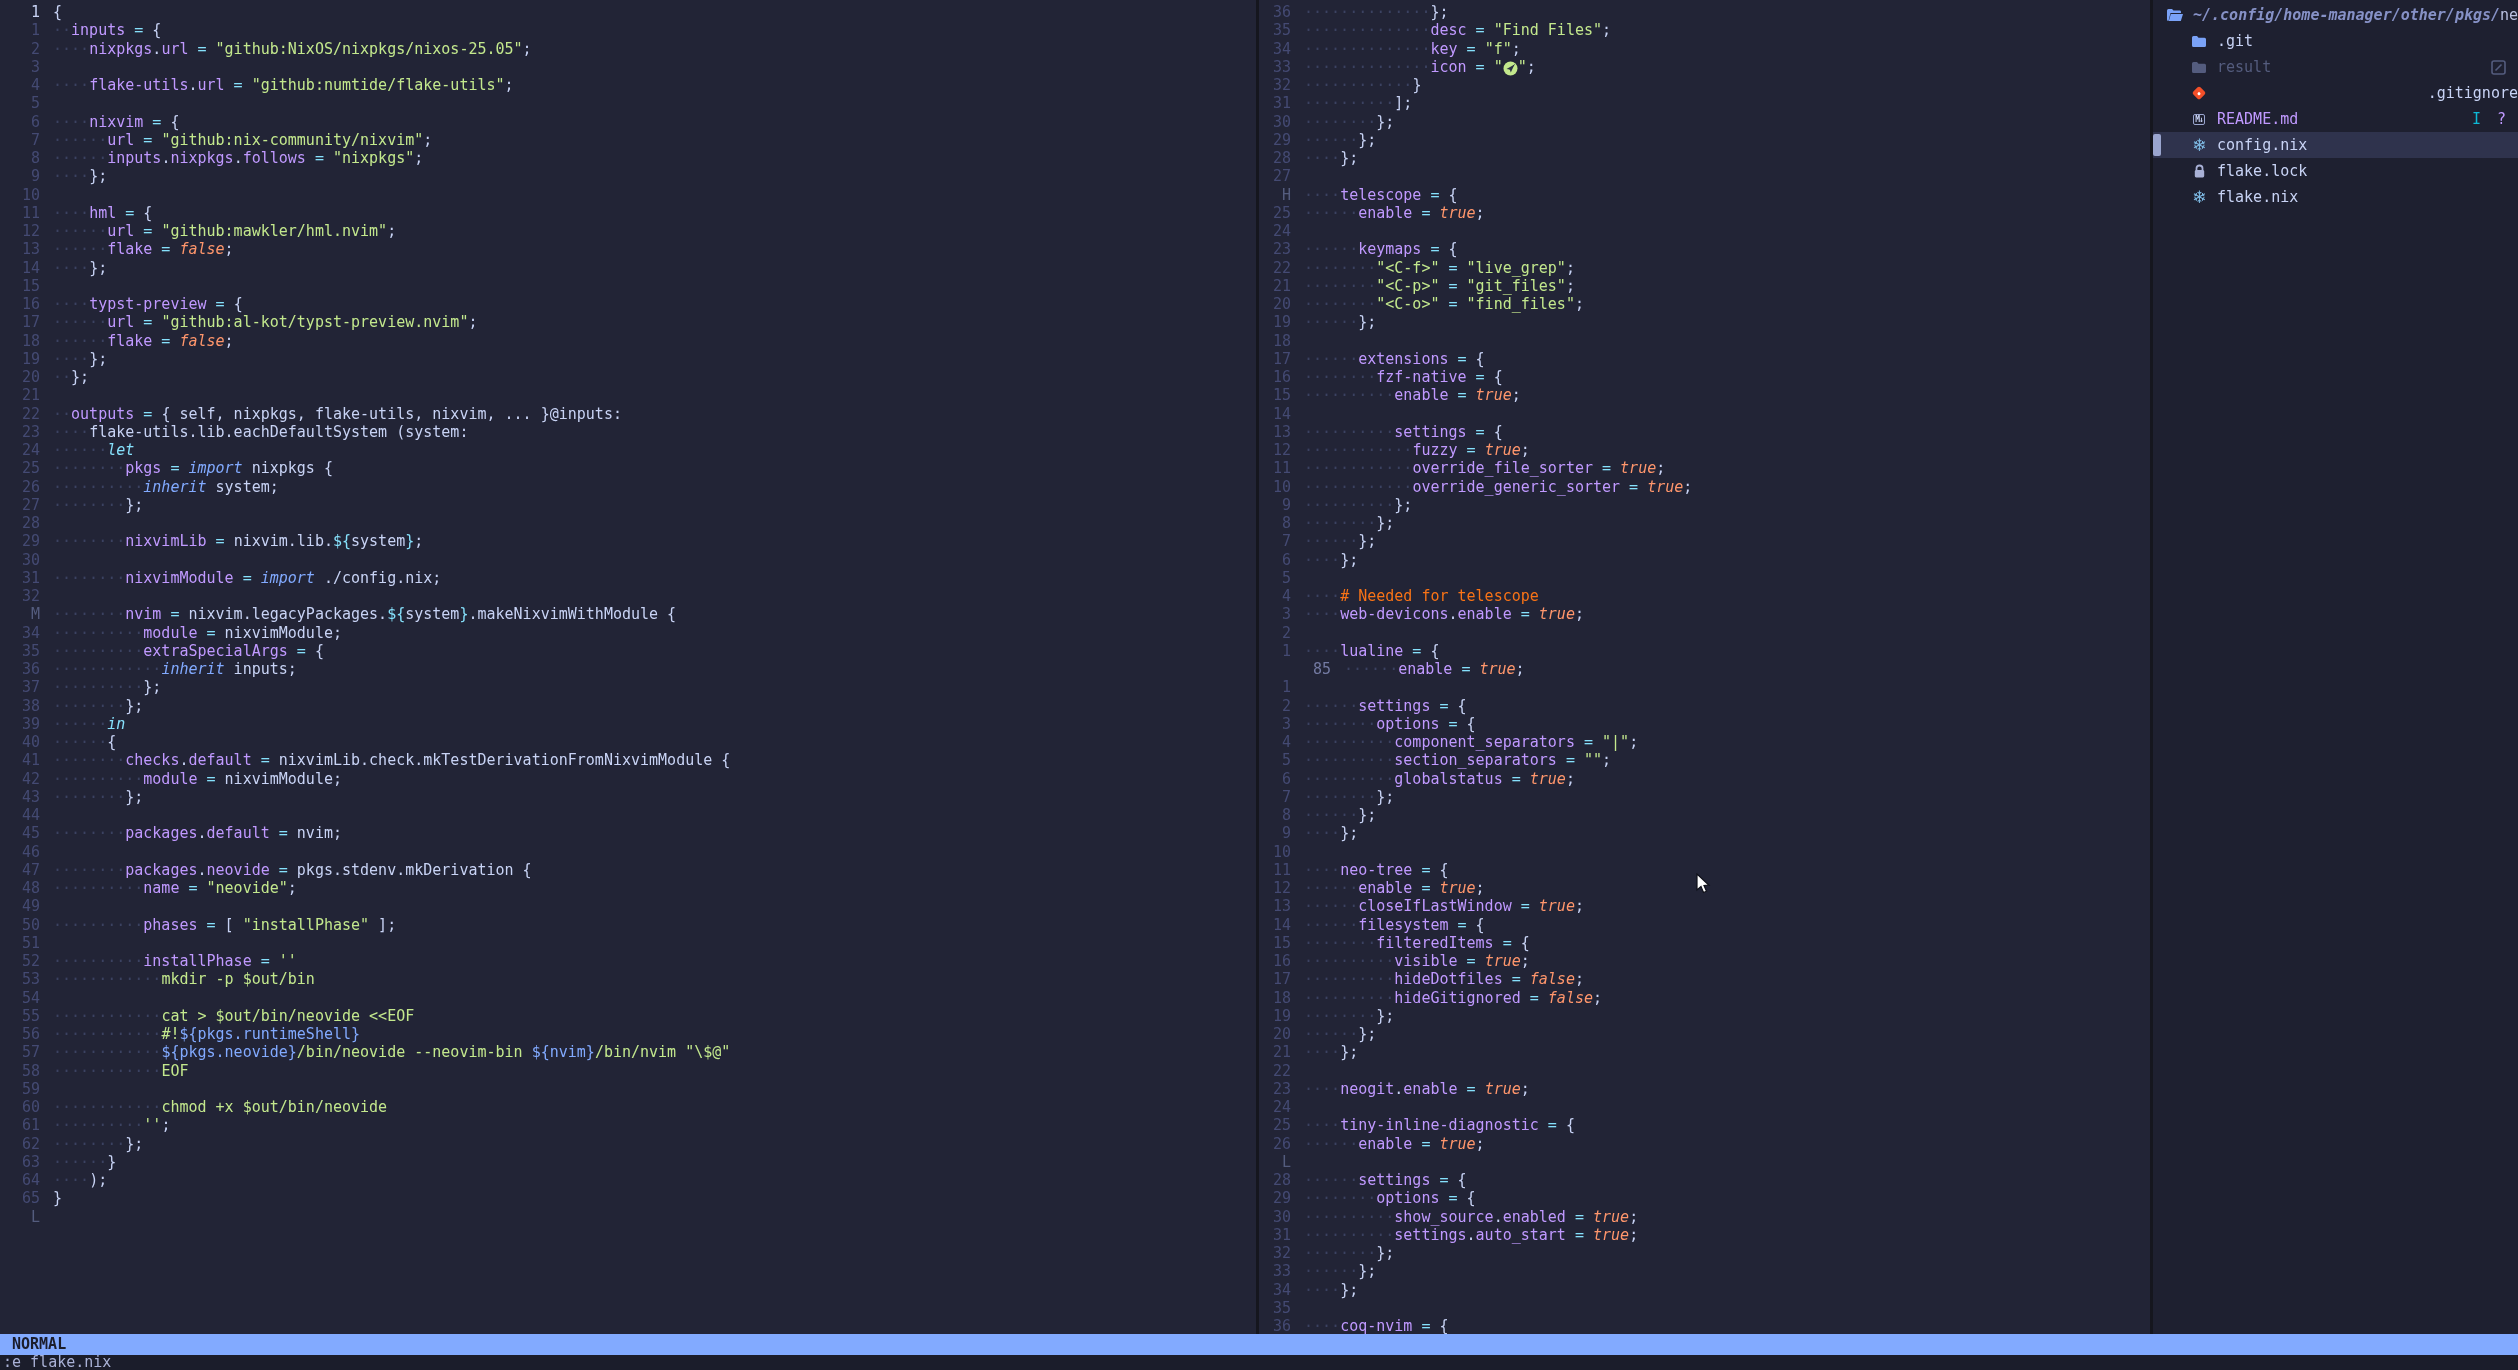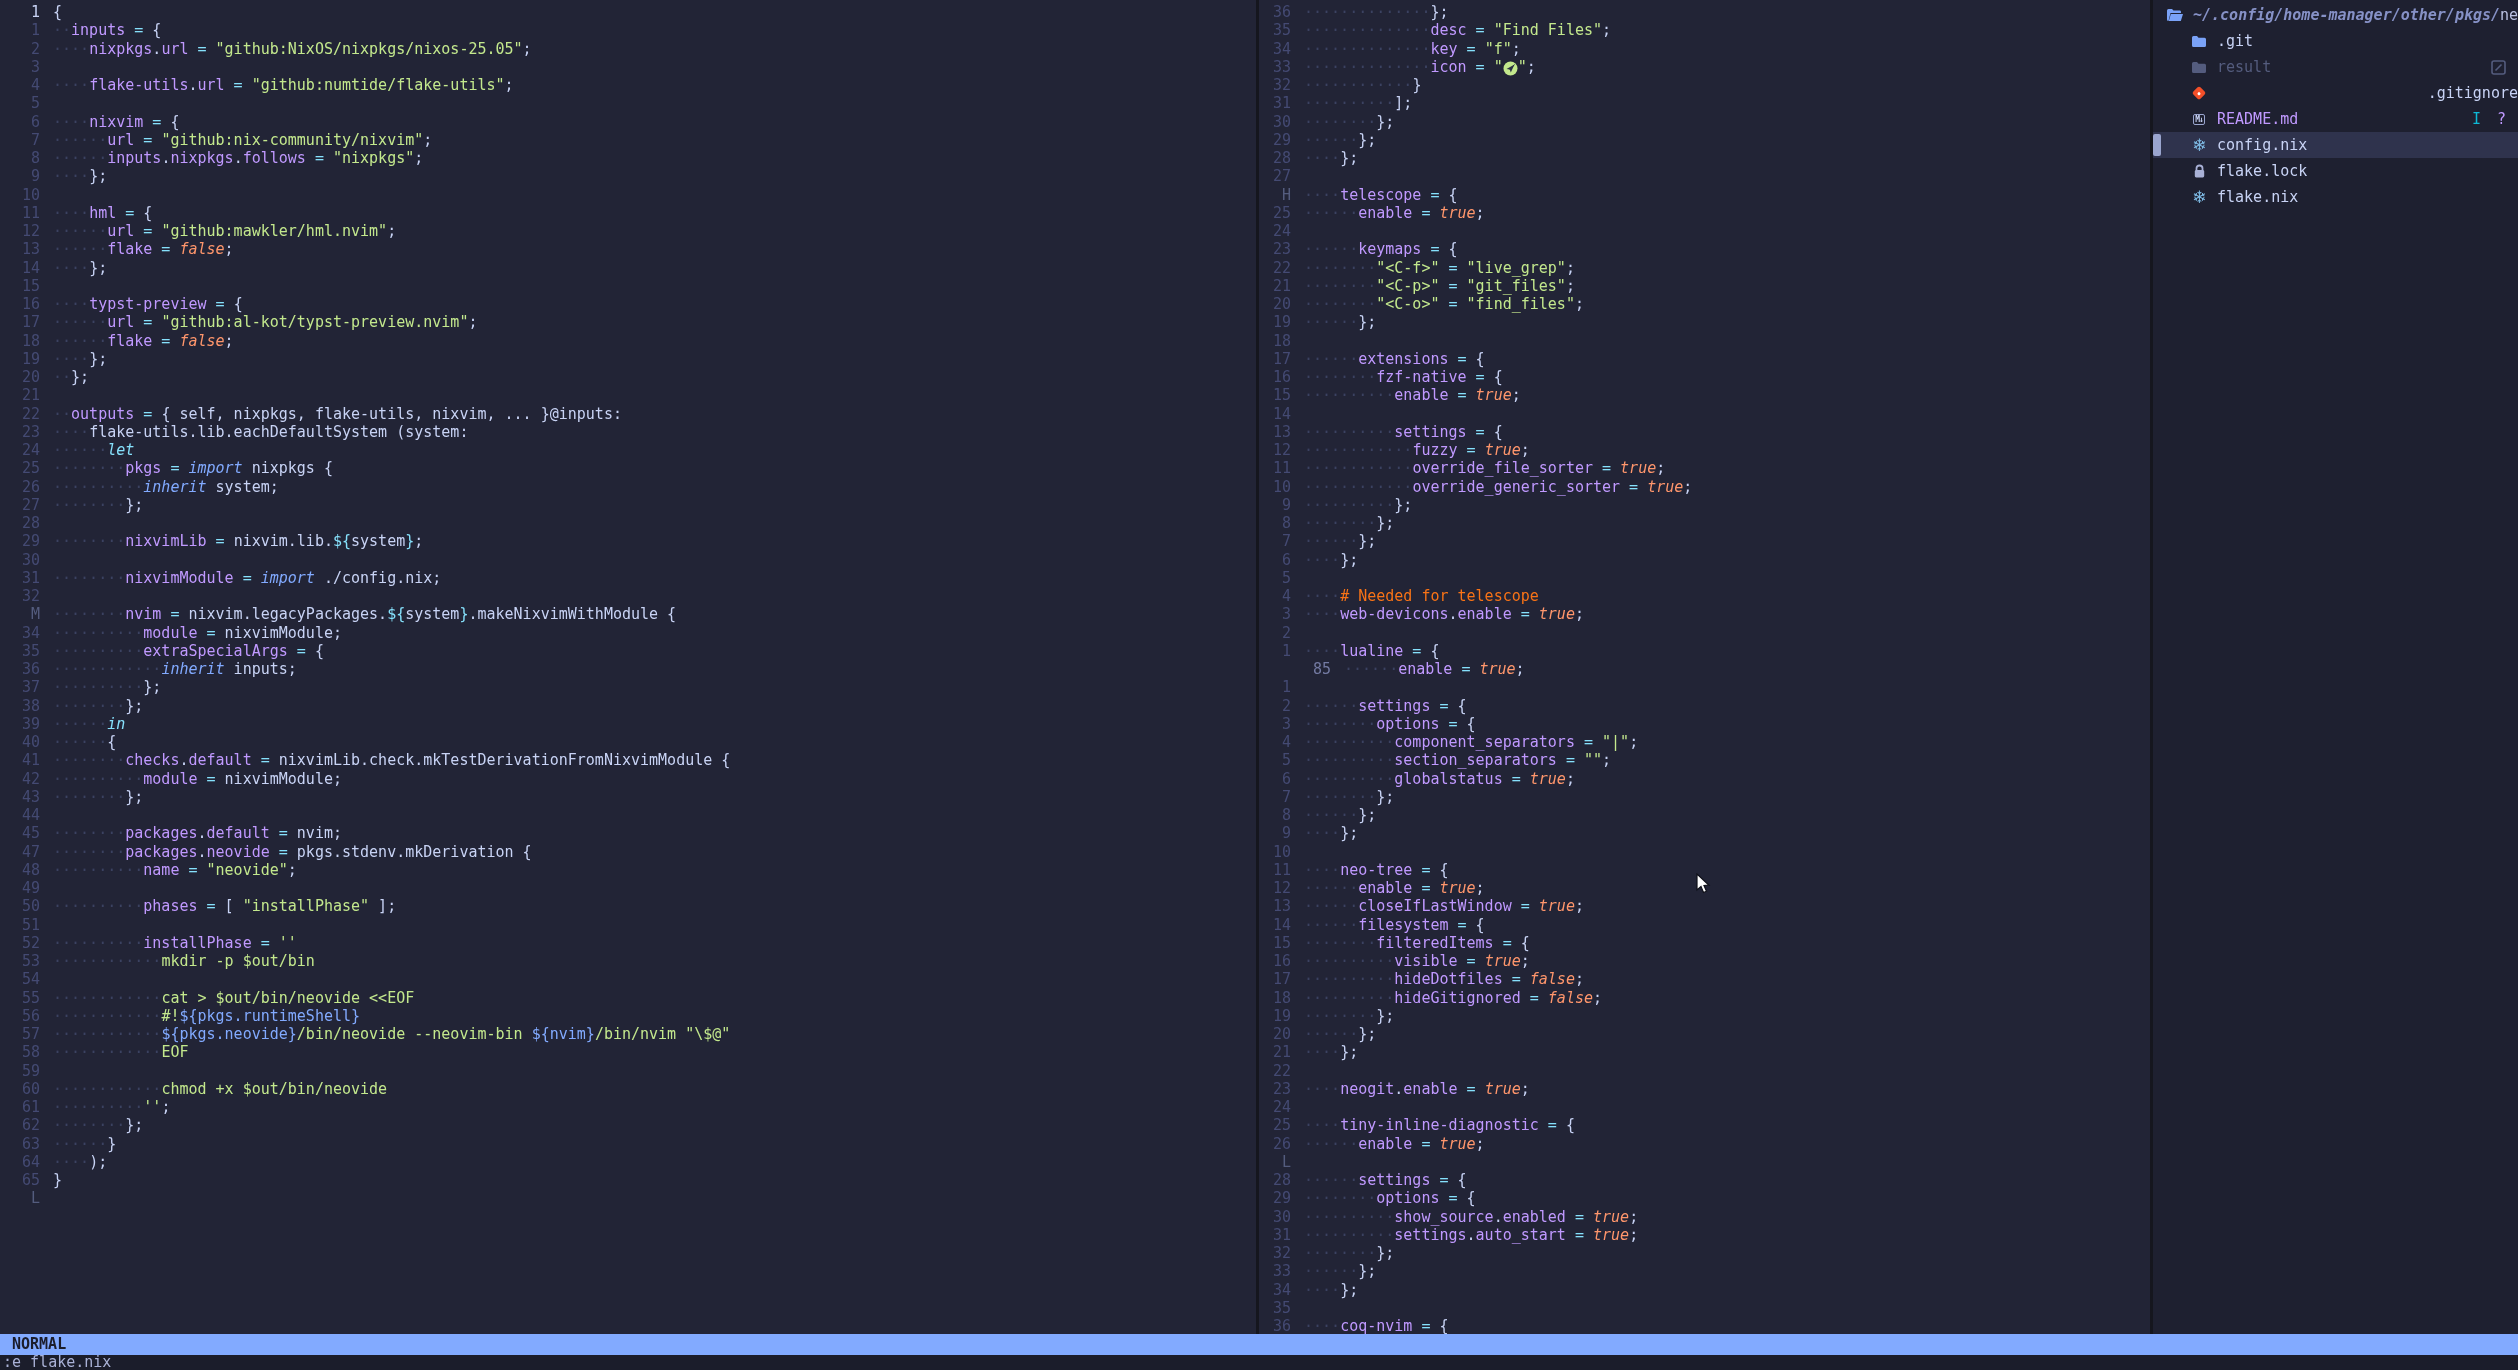--- a/index.html
+++ b/index.html
@@ -113,20 +113,21 @@
         <div class="row"><span class="ln">36</span><span class="code"><span class="d">············</span><span class="i">inherit</span><span class="f"> inputs;</span></span></div>
         <div class="row"><span class="ln">37</span><span class="code"><span class="d">··········</span><span class="f">};</span></span></div>
         <div class="row"><span class="ln">38</span><span class="code"><span class="d">········</span><span class="f">};</span></span></div>
         <div class="row"><span class="ln">39</span><span class="code"><span class="d">······</span><span class="k">in</span></span></div>
         <div class="row"><span class="ln">40</span><span class="code"><span class="d">······</span><span class="f">{</span></span></div>
         <div class="row"><span class="ln">41</span><span class="code"><span class="d">········</span><span class="p">checks</span><span class="f">.</span><span class="p">default</span><span class="o"> = </span><span class="f">nixvimLib.check.mkTestDerivationFromNixvimModule {</span></span></div>
         <div class="row"><span class="ln">42</span><span class="code"><span class="d">··········</span><span class="p">module</span><span class="o"> = </span><span class="f">nixvimModule;</span></span></div>
         <div class="row"><span class="ln">43</span><span class="code"><span class="d">········</span><span class="f">};</span></span></div>
         <div class="row"><span class="ln">44</span><span class="code"></span></div>
         <div class="row"><span class="ln">45</span><span class="code"><span class="d">········</span><span class="p">packages</span><span class="f">.</span><span class="p">default</span><span class="o"> = </span><span class="f">nvim;</span></span></div>
+        <div class="row"><span class="ln">46</span><span class="code"></span></div>
         <div class="row"><span class="ln">47</span><span class="code"><span class="d">········</span><span class="p">packages</span><span class="f">.</span><span class="p">neovide</span><span class="o"> = </span><span class="f">pkgs.stdenv.mkDerivation {</span></span></div>
         <div class="row"><span class="ln">48</span><span class="code"><span class="d">··········</span><span class="p">name</span><span class="o"> = </span><span class="s">"neovide"</span><span class="f">;</span></span></div>
         <div class="row"><span class="ln">49</span><span class="code"></span></div>
         <div class="row"><span class="ln">50</span><span class="code"><span class="d">··········</span><span class="p">phases</span><span class="o"> = </span><span class="f">[ </span><span class="s">"installPhase"</span><span class="f"> ];</span></span></div>
         <div class="row"><span class="ln">51</span><span class="code"></span></div>
         <div class="row"><span class="ln">52</span><span class="code"><span class="d">··········</span><span class="p">installPhase</span><span class="o"> = </span><span class="s">''</span></span></div>
         <div class="row"><span class="ln">53</span><span class="code"><span class="d">············</span><span class="s">mkdir -p $out/bin</span></span></div>
         <div class="row"><span class="ln">54</span><span class="code"></span></div>
         <div class="row"><span class="ln">55</span><span class="code"><span class="d">············</span><span class="s">cat &gt; $out/bin/neovide &lt;&lt;EOF</span></span></div>
         <div class="row"><span class="ln">56</span><span class="code"><span class="d">············</span><span class="s">#!</span><span class="t">${pkgs.runtimeShell}</span></span></div>

